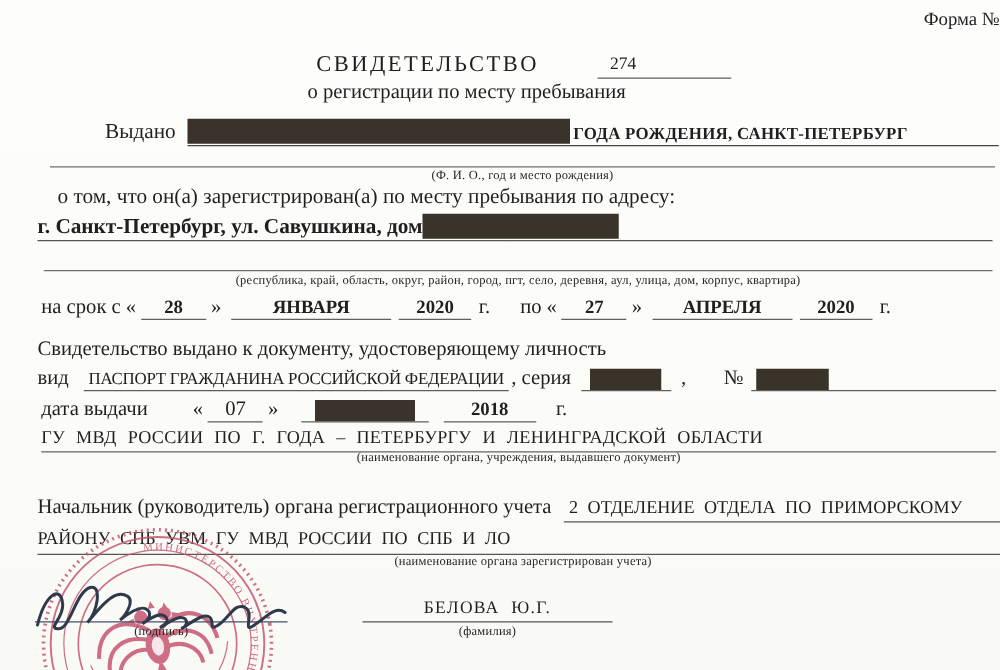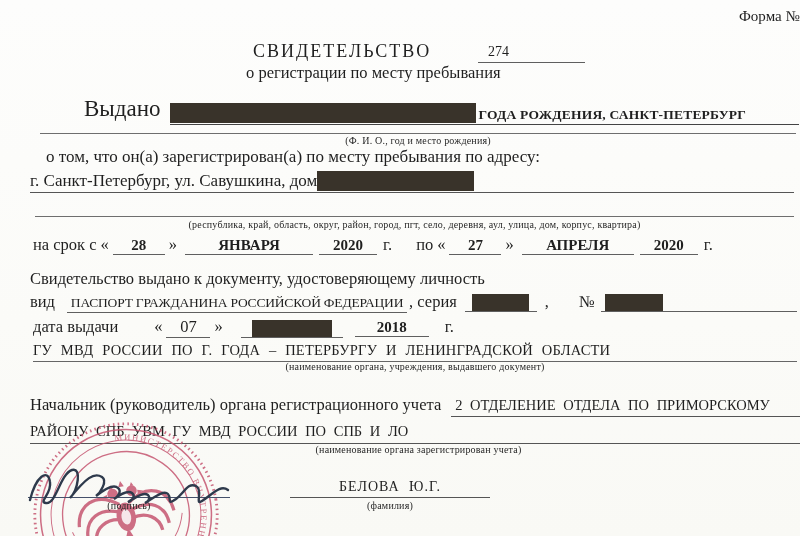--- a/index.html
+++ b/index.html
@@ -15,28 +15,28 @@
   .abs{position:absolute;}
   .hline{position:absolute;border-top:1px solid #6e6e6e;height:0;}
   .caption{font-size:10px;color:#262626;text-align:center;letter-spacing:0.2px;}
   .redact{display:inline-block;background:#39332a;vertical-align:bottom;}
   .cell{border-bottom:1px solid #5f5f5f;text-align:center;}
   .form-label{top:8px;right:28px;font-size:15px;}
   .title{top:41px;left:253px;font-size:18px;letter-spacing:2px;}
   .number-cell{top:44px;left:478px;width:97px;border-bottom:1px solid #5f5f5f;font-size:14px;text-align:left;padding-left:10px;height:18px;}
   .subtitle{top:63px;left:246px;font-size:16.5px;}
   .issued-row{top:93px;left:84px;right:40px;display:flex;align-items:flex-end;}
-  .issued-label{font-size:23px;margin-right:9px;line-height:1.4;}
+  .issued-label{font-size:17px;margin-right:9px;line-height:1.4;}
   .issued-field{flex:1;border-bottom:1px solid #444;display:flex;align-items:flex-end;padding-bottom:1px;}
   .issued-field .redact{width:306px;height:20px;}
   .issued-name{font-size:13.5px;font-weight:bold;letter-spacing:0.2px;padding-left:3px;white-space:nowrap;}
   .fio-caption{top:135px;left:40px;right:43px;}
   .statement{top:147px;left:30px;font-size:17px;margin-left:16px;}
   .address-row{top:171px;left:30px;right:45px;display:flex;align-items:flex-end;border-bottom:1px solid #555;padding-bottom:1px;}
-  .address-text{font-size:17px;white-space:nowrap;}
+  .address-text{font-size:17px;white-space:nowrap;font-weight:bold;}
   .address-row .redact{width:157px;height:20px;}
   .addr-caption{top:219px;left:35px;right:45px;}
   .period-row{top:235px;left:33px;right:40px;display:flex;align-items:baseline;font-size:16.5px;white-space:nowrap;}
   .period-row .val{font-weight:bold;font-size:15px;}
   .q{margin:0 4px;}
   .day-cell{width:52px;}
   .month-cell{width:128px;margin:0 4px;}
   .year-cell{width:58px;margin:0 2px;}
   .gdot{margin:0 6px 0 4px;}
   .po{margin-left:18px;}

